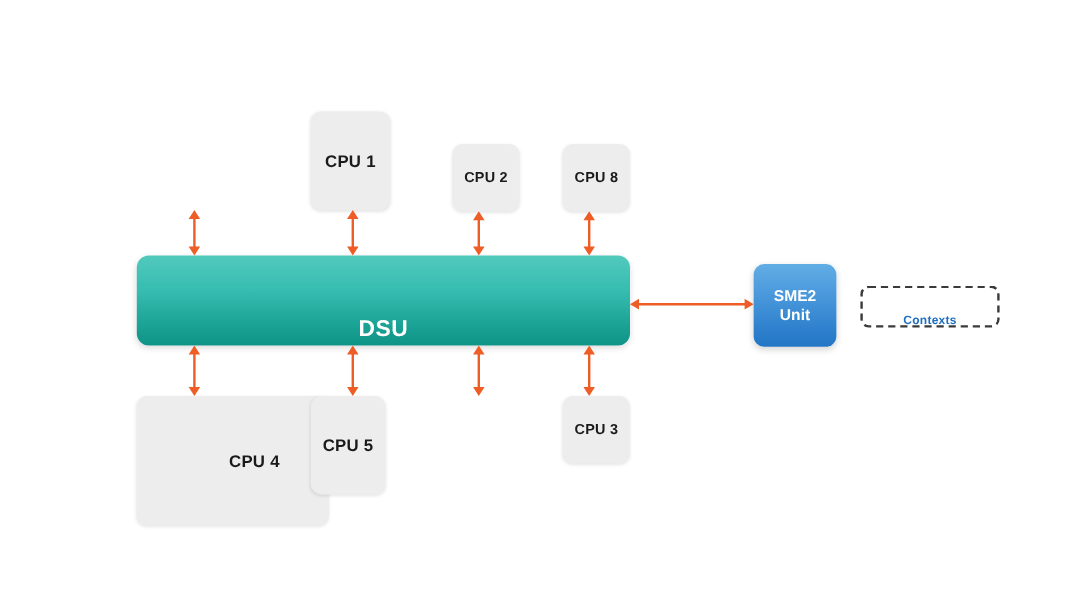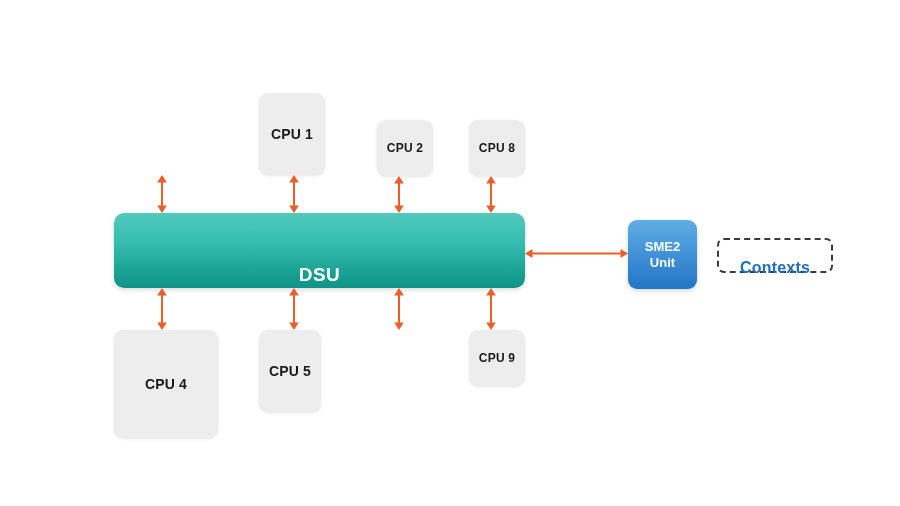--- a/index.html
+++ b/index.html
@@ -88,21 +88,21 @@
     height: 31px;
     border: 2px dashed #3a3a3a;
     border-radius: 7px;
     background: #ffffff;
     display: flex;
     align-items: center;
     justify-content: center;
   }
   #contexts-box .ctx-label {
     color: #1d6fc0;
-    font-size: 16px;
+    font-size: 10px;
     font-weight: 600;
     letter-spacing: 0.2px;
     margin-top: 24px;
   }
 
   
   .arrow {
     position: absolute;
   }
   .arrow svg { display: block; }
@@ -118,31 +118,31 @@
   </div>
 
   <div class="cpu-box" style="left:377px; top:120px; width:56px; height:56px;">
     <span class="cpu-label" style="font-size:12px;">CPU 2</span>
   </div>
 
   <div class="cpu-box" style="left:469px; top:120px; width:56px; height:56px;">
     <span class="cpu-label" style="font-size:12px;">CPU 8</span>
   </div>
 
-  <div class="cpu-box" style="left:114px; top:330px; width:104px; height:108px;">
+  <div class="cpu-box" style="left:114px; top:330px; width:124px; height:108px;padding-left:36px;">
     <span class="cpu-label">CPU 4</span>
   </div>
 
   <div class="cpu-box" style="left:259px; top:330px; width:62px; height:82px;text-align:center;">
     <span class="cpu-label">CPU 5</span>
   </div>
 
 
   <div class="cpu-box" style="left:469px; top:330px; width:56px; height:56px;">
-    <span class="cpu-label" style="font-size:12px;">CPU 9</span>
+    <span class="cpu-label" style="font-size:12px;">CPU 3</span>
   </div>
 
   <div id="dsu-bar">
     <span class="dsu-label">DSU</span>
   </div>
 
   <div id="sme2-unit">
     <span>SME2</span>
     <span>Unit</span>
   </div>

